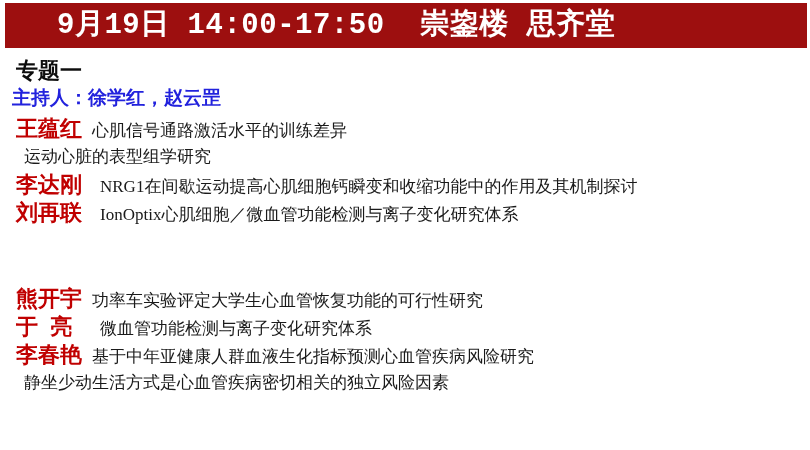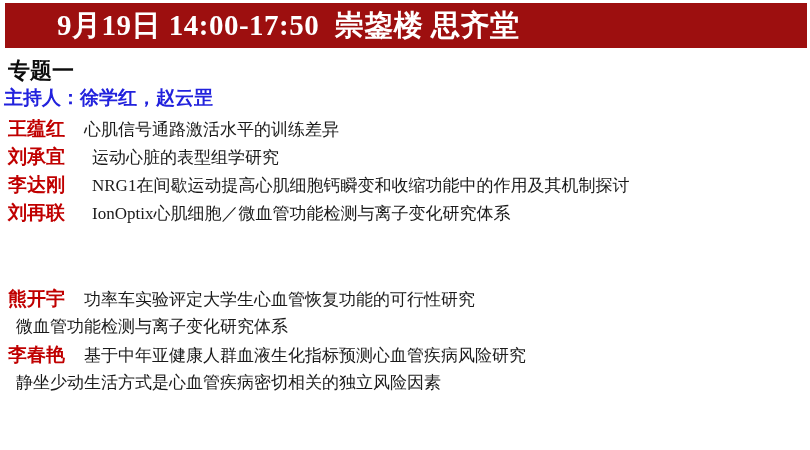--- a/index.html
+++ b/index.html
@@ -31,32 +31,32 @@
     width: 802px;
     height: 45px;
     background: #9d0f0f;
     display: flex;
     align-items: center;
     box-sizing: border-box;
     padding-left: 52px;
   }
   .banner-title {
     color: #ffffff;
-    font-family: Liberation Serif, serif;
+    font-family: Liberation Mono, monospace;
     font-weight: bold;
     font-size: 29px;
     line-height: 1;
     letter-spacing: 0.5px;
     white-space: pre;
   }
 
   
   .section {
     position: absolute;
-    left: 0;
+    left: 8px;
     width: 698px;
   }
   #section-1 { top: 58px; }
   #section-2 { top: 280px; }
 
   .section-heading {
     font-family: "Liberation Sans", "DejaVu Sans", sans-serif;
     font-weight: bold;
     font-size: 22px;
     color: #0d0d0d;
@@ -84,21 +84,21 @@
     align-items: baseline;
     padding-left: 8px;
     line-height: 28px;
     height: 28px;
     white-space: pre;
   }
   .talk-speaker {
     color: #c00000;
     font-family: "Liberation Sans", "DejaVu Sans", sans-serif;
     font-weight: bold;
-    font-size: 19px;
+    font-size: 22px;
     width: 76px;
     flex: 0 0 76px;
     white-space: pre;
   }
   .talk-title {
     color: #1a1a1a;
     font-family: "Liberation Serif", "DejaVu Serif", serif;
     font-size: 17px;
     white-space: pre;
   }
@@ -122,21 +122,20 @@
     <div class="section-heading">专题一</div>
     <div class="section-chair">主持人：徐学红，赵云罡</div>
     <div class="talk-list">
 
       <div class="talk-row">
         <span class="talk-speaker">王蕴红</span>
         <span class="talk-title">心肌信号通路激活水平的训练差异</span>
       </div>
 
       <div class="talk-row indent">
-        <span class="talk-speaker">刘承宜</span>
         <span class="talk-title">运动心脏的表型组学研究</span>
       </div>
 
 
       <div class="talk-row indent">
         <span class="talk-speaker">李达刚</span>
         <span class="talk-title bold">NRG1在间歇运动提高心肌细胞钙瞬变和收缩功能中的作用及其机制探讨</span>
       </div>
 
       <div class="talk-row indent">
@@ -149,20 +148,21 @@
 
   <div class="section" id="section-2">
     <div class="talk-list">
 
       <div class="talk-row">
         <span class="talk-speaker">熊开宇</span>
         <span class="talk-title">功率车实验评定大学生心血管恢复功能的可行性研究</span>
       </div>
 
       <div class="talk-row indent">
+        <span class="talk-speaker">于  亮</span>
         <span class="talk-title">微血管功能检测与离子变化研究体系</span>
       </div>
 
       <div class="talk-row">
         <span class="talk-speaker">李春艳</span>
         <span class="talk-title">基于中年亚健康人群血液生化指标预测心血管疾病风险研究</span>
       </div>
 
       <div class="talk-row indent">
         <span class="talk-title">静坐少动生活方式是心血管疾病密切相关的独立风险因素</span>

